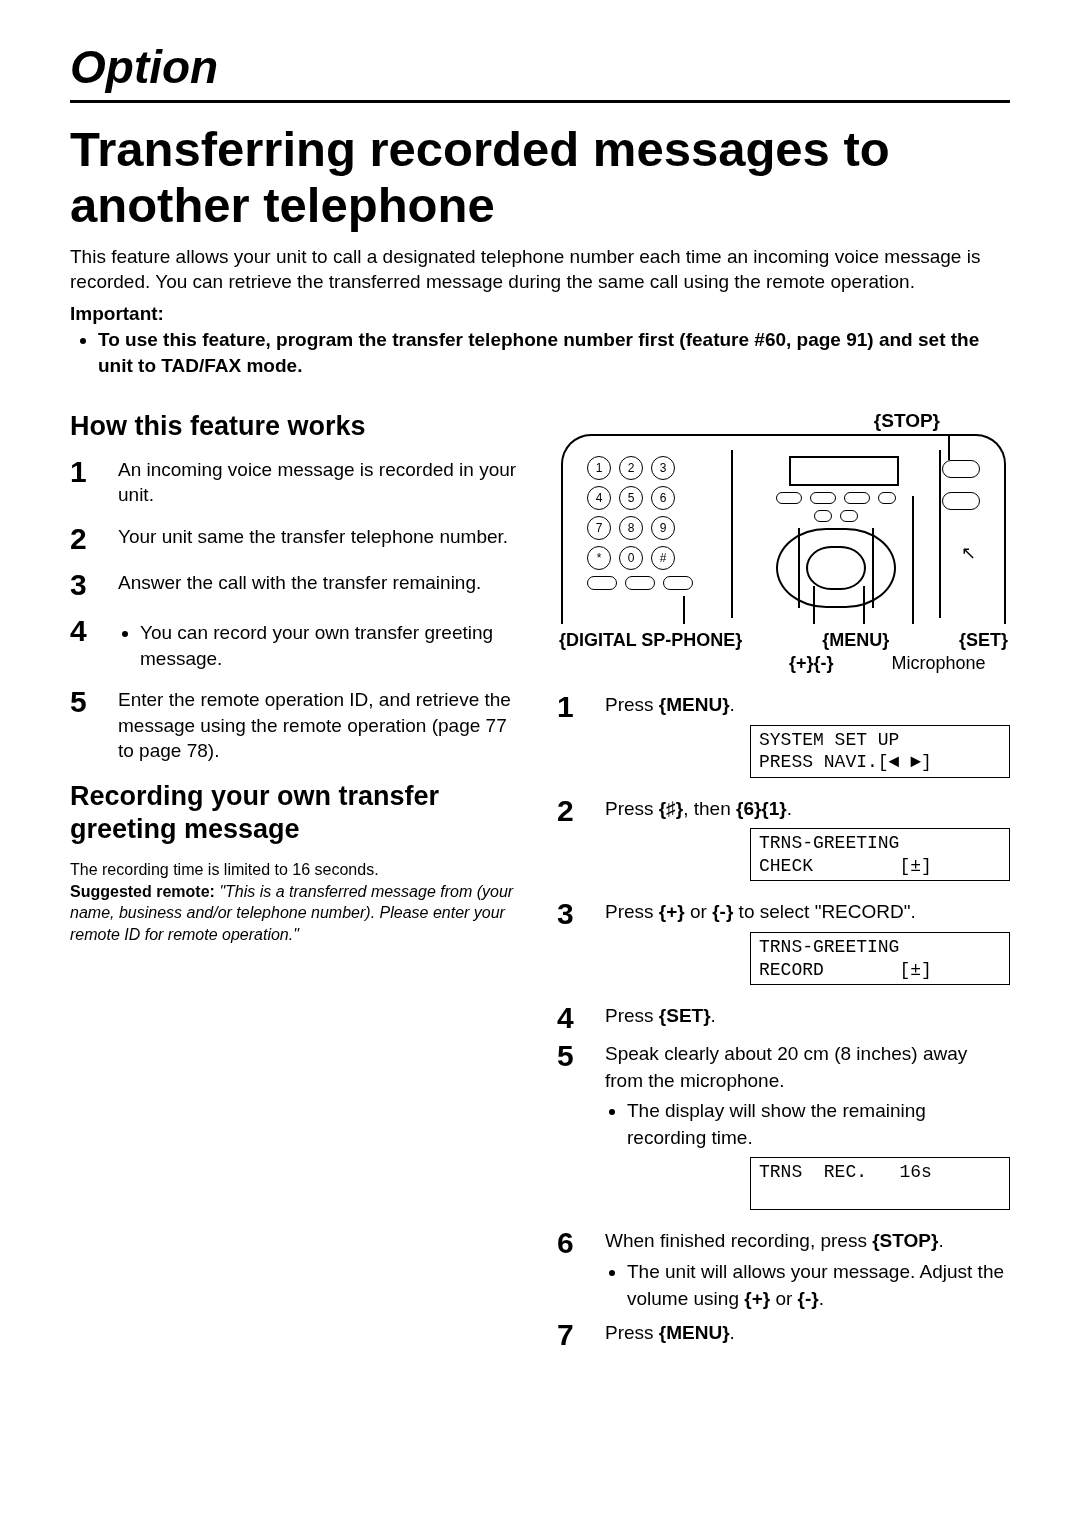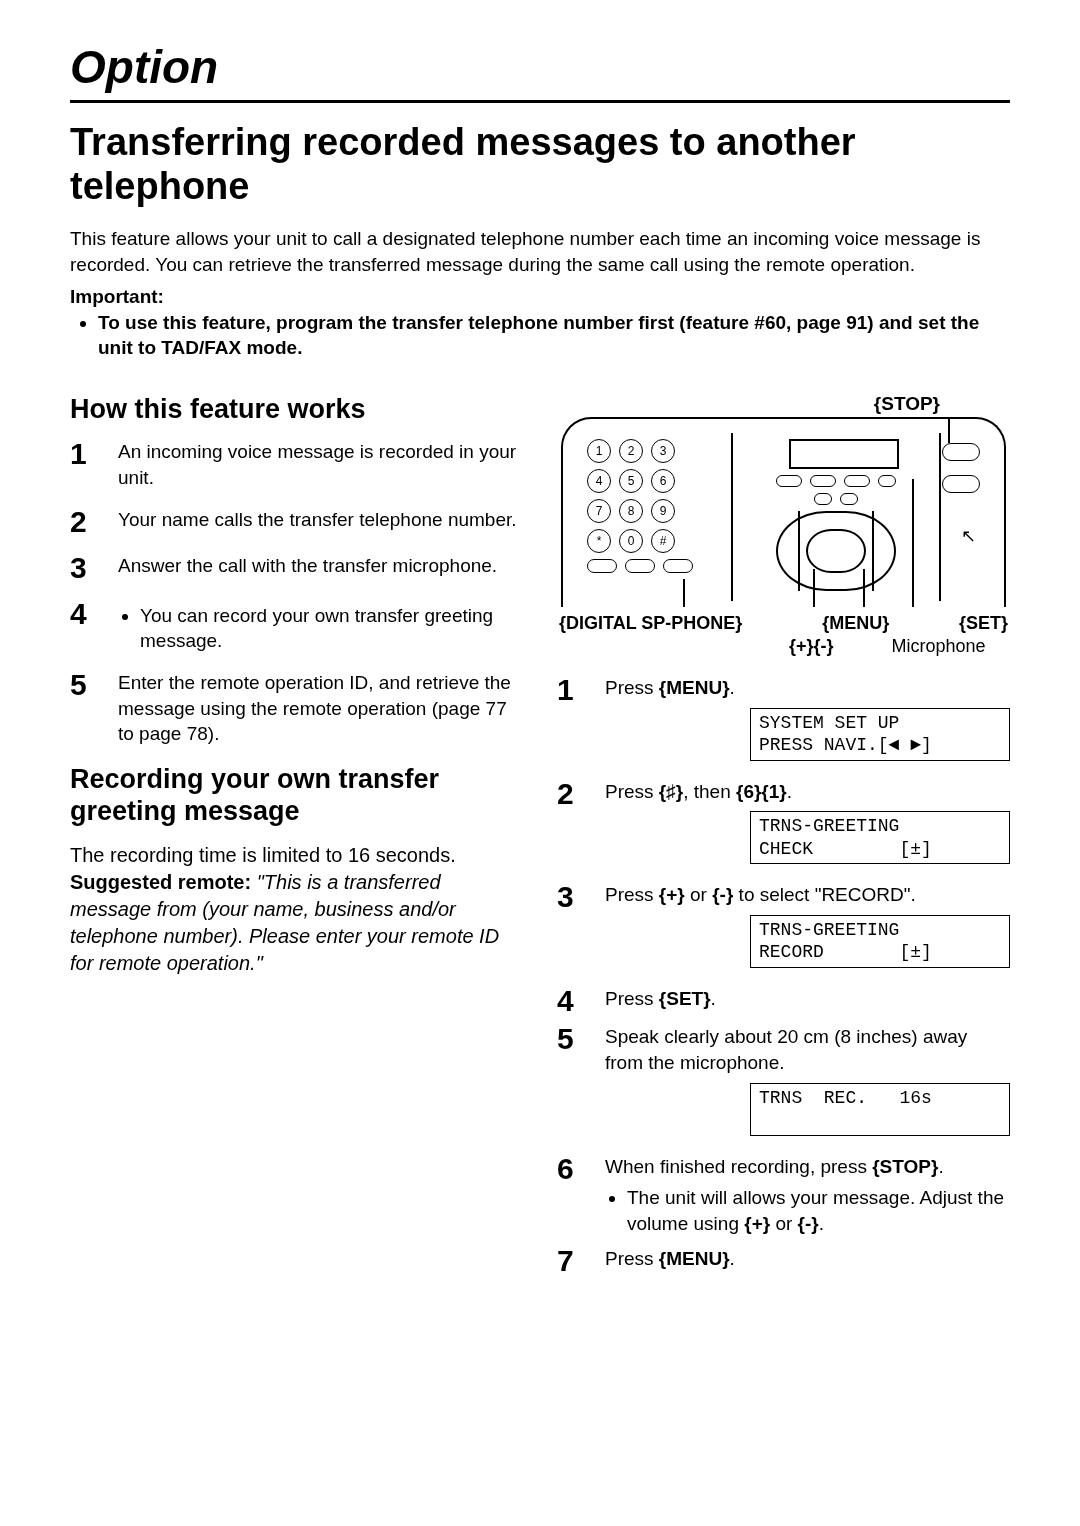--- a/index.html
+++ b/index.html
@@ -1,33 +1,33 @@
 <!DOCTYPE html>
 <html><head>
 <meta charset="utf-8">
 <style>
   * { box-sizing: border-box; margin: 0; padding: 0; }
   html, body { width: 1080px; background: #fff; font-family: Arial, Helvetica, sans-serif; color: #000; }
   .page { padding: 40px 70px 30px 70px; }
   .chapter { font-size: 46px; font-weight: bold; font-style: italic; border-bottom: 3px solid #000; padding-bottom: 6px; margin-bottom: 18px; }
-  h1.section { font-size: 38px; font-weight: bold; line-height: 1.15; margin-bottom: 18px; }
+  h1.section { font-size: 49px; font-weight: bold; line-height: 1.15; margin-bottom: 10px; }
   p.intro { font-size: 19px; line-height: 1.35; margin-bottom: 8px; }
   .important-label { font-size: 19px; font-weight: bold; }
   ul.imp { list-style: disc; margin-left: 28px; margin-top: 2px; margin-bottom: 32px; }
   ul.imp li { font-size: 19px; font-weight: bold; line-height: 1.35; }
   h2.sub { font-size: 27px; font-weight: bold; margin-bottom: 14px; line-height: 1.2; }
   .columns { display: flex; gap: 34px; }
   .col { flex: 1 1 0; }
   .steps { }
   .step { display: flex; gap: 20px; margin-bottom: 16px; }
   .step .num { font-size: 30px; font-weight: bold; width: 28px; flex: 0 0 28px; line-height: 1; }
   .step .body { font-size: 19px; line-height: 1.35; flex: 1; }
   .step .body ul { list-style: disc; margin-left: 22px; margin-top: 4px; }
   .step .body ul li { font-size: 19px; line-height: 1.35; }
-  .rec-note { font-size: 20px; line-height: 1.35; }
+  .rec-note { font-size: 16px; line-height: 1.35; }
   .rec-note .label { font-weight: bold; }
   .rec-note .msg { font-style: italic; }
   .diagram-wrap { position: relative; margin-bottom: 10px; }
   .stop-label { text-align: right; font-weight: bold; font-size: 19px; padding-right: 70px; margin-bottom: 2px; }
   .diagram { border: 2px solid #000; border-bottom: none; border-radius: 30px 30px 0 0; height: 190px; position: relative; overflow: hidden; margin: 0 4px; }
   .lead { position: absolute; background: #000; }
   .keypad { position: absolute; left: 24px; top: 20px; width: 130px; }
   .krow { display: flex; gap: 8px; margin-bottom: 6px; }
   .kbtn { width: 24px; height: 24px; border: 1.5px solid #000; border-radius: 50%; display: flex; align-items: center; justify-content: center; font-size: 12px; }
   .pillrow { display: flex; gap: 8px; margin-top: 4px; }
@@ -81,25 +81,25 @@
     <div class="col">
       <h2 class="sub">How this feature works</h2>
 
       <div class="steps">
         <div class="step">
           <div class="num">1</div>
           <div class="body">An incoming voice message is recorded in your unit.</div>
         </div>
         <div class="step">
           <div class="num">2</div>
-          <div class="body">Your name calls the transfer telephone number.</div>
+          <div class="body">Your unit same the transfer telephone number.</div>
         </div>
         <div class="step">
           <div class="num">3</div>
-          <div class="body">Answer the call with the transfer microphone.</div>
+          <div class="body">Answer the call with the transfer remaining.</div>
         </div>
         <div class="step">
           <div class="num">4</div>
           <div class="body">
             <ul>
                 <li>You can record your own transfer greeting message.</li>
               </ul>
           </div>
         </div>
         <div class="step">
@@ -226,20 +226,23 @@
         <div class="num">4</div>
         <div class="body">
           <span>Press </span><span class="key">{SET}</span><span>.</span>
         </div>
       </div>
 
       <div class="step-r">
         <div class="num">5</div>
         <div class="body">
           <span>Speak clearly about 20 cm (8 inches) away from the microphone.</span>
+          <ul>
+              <li>The display will show the remaining recording time.</li>
+            </ul>
           <div class="lcd">TRNS  REC.   16s
  </div>
         </div>
       </div>
 
       <div class="step-r">
         <div class="num">6</div>
         <div class="body">
           <span>When finished recording, press </span><span class="key">{STOP}</span><span>.</span>
           <ul>

